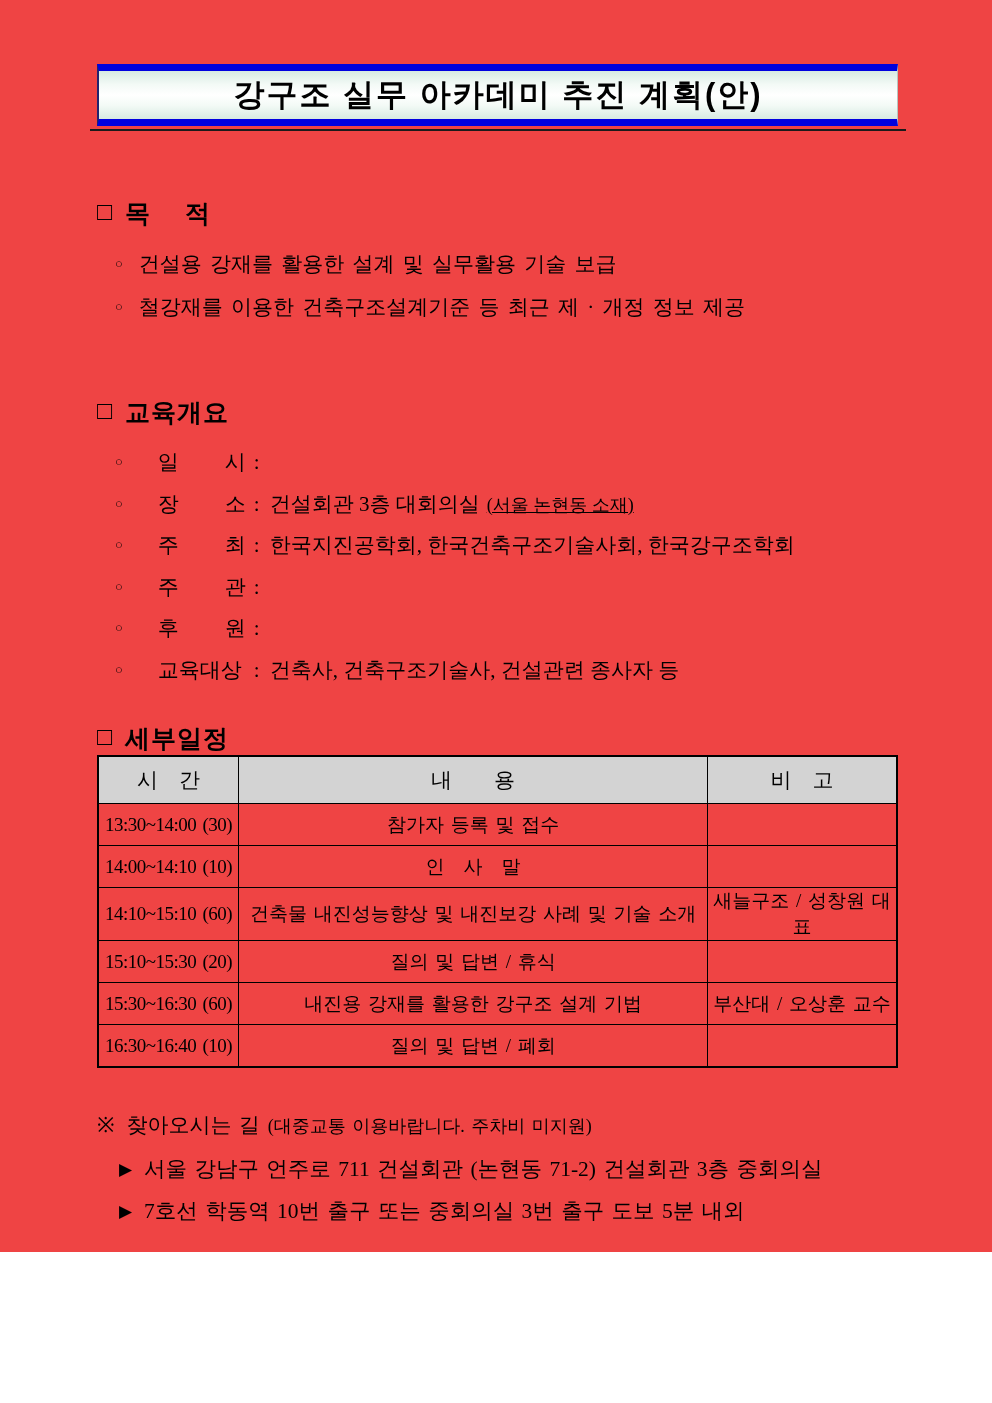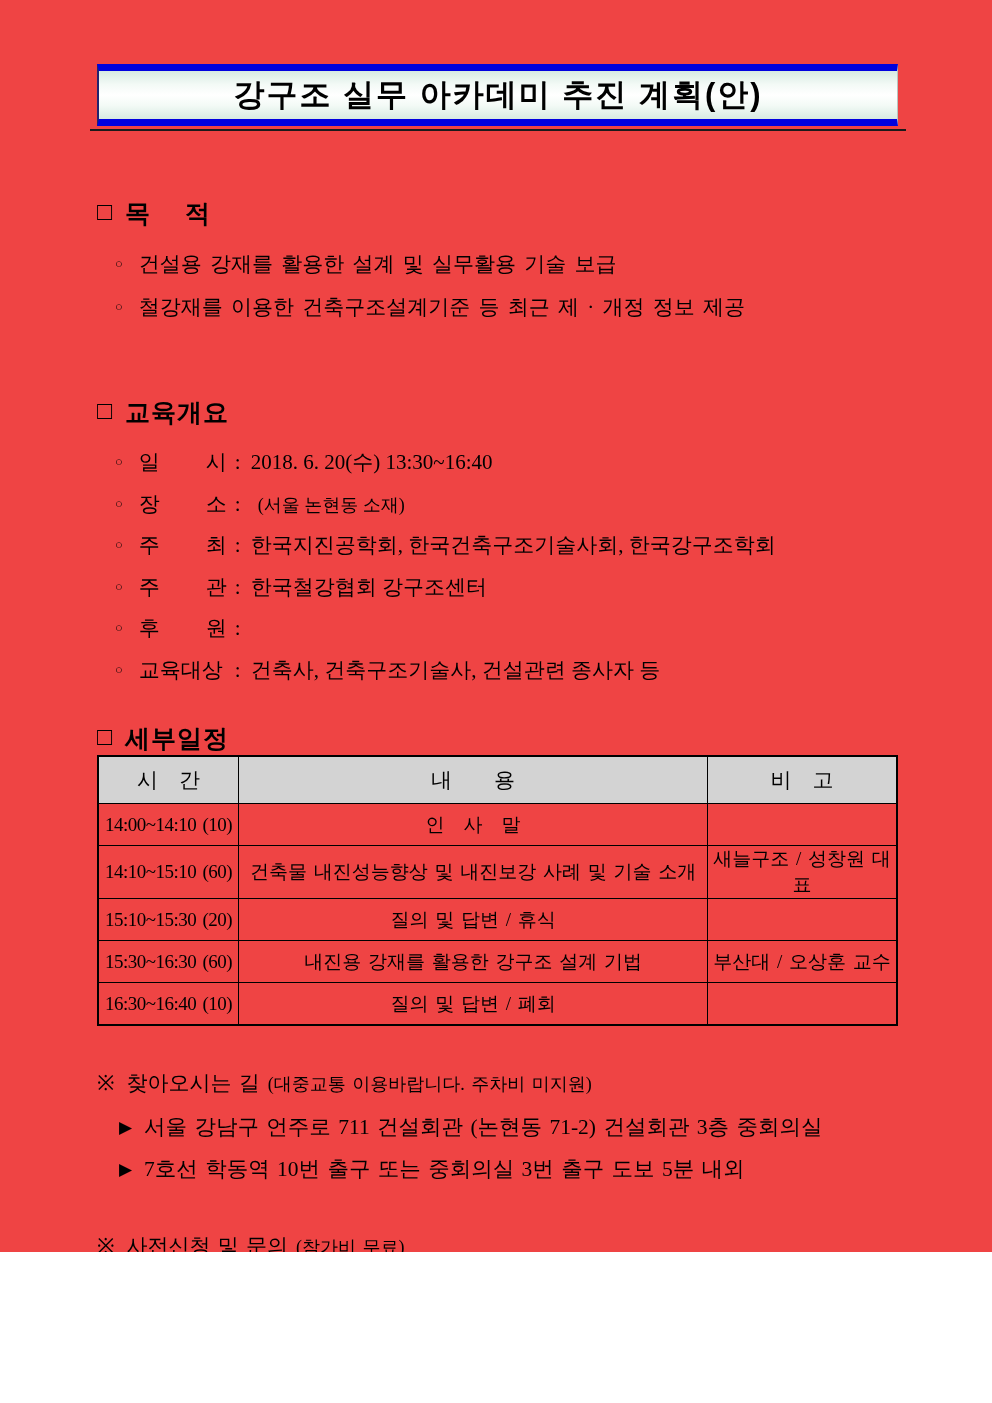--- a/index.html
+++ b/index.html
@@ -41,24 +41,24 @@
   .sq-glyph { font-weight:normal; font-size:25px; margin-right:12px; transform:translateY(-2px); }
 
   
   .bullets { margin:14px 0 0 18px; }
   .b-line { display:flex; align-items:baseline; font-size:21px; line-height:40px; word-spacing:3px; }
   .circ-glyph { font-size:13px; margin-right:16px; flex:none; transform:translateY(-3px); }
 
   
   .ov { margin:14px 0 0 18px; }
   .ov-line { display:flex; align-items:baseline; font-size:21px; line-height:38.5px; }
-  .ov-label { display:inline-block; width:88px; text-align:justify; text-align-last:justify; flex:none; }
+  .ov-label { display:inline-block; width:88px; text-align:justify; text-align-last:justify; flex:none;margin-left:19px; }
   .ov-colon { margin:0 10px 0 8px; flex:none; }
   .small { font-size:18px; }
-  .ov-note { margin-left:7px; }
+  .ov-note { margin-left:7px;text-decoration:underline; }
 
   
   table.sched {
     width:100%; border-collapse:collapse; 
     border:2px solid #000;
     table-layout:fixed;
   }
   table.sched th, table.sched td { border:1px solid #000; text-align:center; padding:0 4px; }
   table.sched th {
     background:#d3d3d3; height:46px;
@@ -107,40 +107,39 @@
 
   <div class="sec-heading">
     <span class="sq-glyph">□</span>
     <span>교육개요</span>
   </div>
   <div class="ov">
     <div class="ov-line">
       <span class="circ-glyph">○</span>
       <span class="ov-label">일 시</span>
       <span class="ov-colon">:</span>
-      <span>2018. 6. 20(수) 13:30~16:40</span>
       <span class="small ov-note"></span>
     </div>
     <div class="ov-line">
       <span class="circ-glyph">○</span>
       <span class="ov-label">장 소</span>
       <span class="ov-colon">:</span>
+      <span>건설회관 3층 대회의실</span>
       <span class="small ov-note">(서울 논현동 소재)</span>
     </div>
     <div class="ov-line">
       <span class="circ-glyph">○</span>
       <span class="ov-label">주 최</span>
       <span class="ov-colon">:</span>
       <span>한국지진공학회, 한국건축구조기술사회, 한국강구조학회</span>
     </div>
     <div class="ov-line">
       <span class="circ-glyph">○</span>
       <span class="ov-label">주 관</span>
       <span class="ov-colon">:</span>
-      <span>한국철강협회 강구조센터</span>
     </div>
     <div class="ov-line">
       <span class="circ-glyph">○</span>
       <span class="ov-label">후 원</span>
       <span class="ov-colon">:</span>
     </div>
     <div class="ov-line">
       <span class="circ-glyph">○</span>
       <span class="ov-label">교육대상</span>
       <span class="ov-colon">:</span>
@@ -161,20 +160,25 @@
       </colgroup>
     <thead>
       <tr>
         <th>시　간</th>
         <th>내　　용</th>
         <th>비　고</th>
       </tr>
     </thead>
     <tbody>
       <tr>
+        <td class="cell-time">13:30~14:00 (30)</td>
+        <td>참가자 등록 및 접수</td>
+        <td class="cell-note"></td>
+      </tr>
+      <tr>
         <td class="cell-time">14:00~14:10 (10)</td>
         <td>인　사　말</td>
         <td class="cell-note"></td>
       </tr>
       <tr>
         <td class="cell-time">14:10~15:10 (60)</td>
         <td>건축물 내진성능향상 및 내진보강 사례 및 기술 소개</td>
         <td class="cell-note">새늘구조 / 성창원 대표</td>
       </tr>
       <tr>

